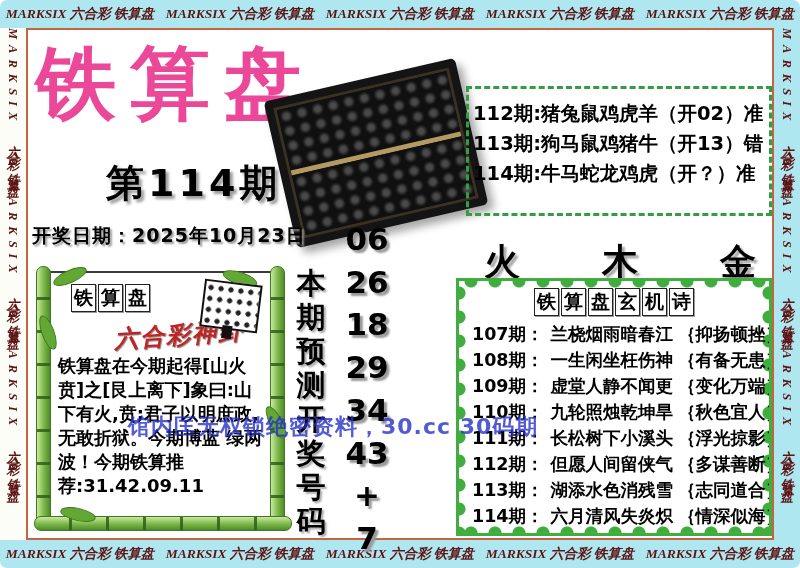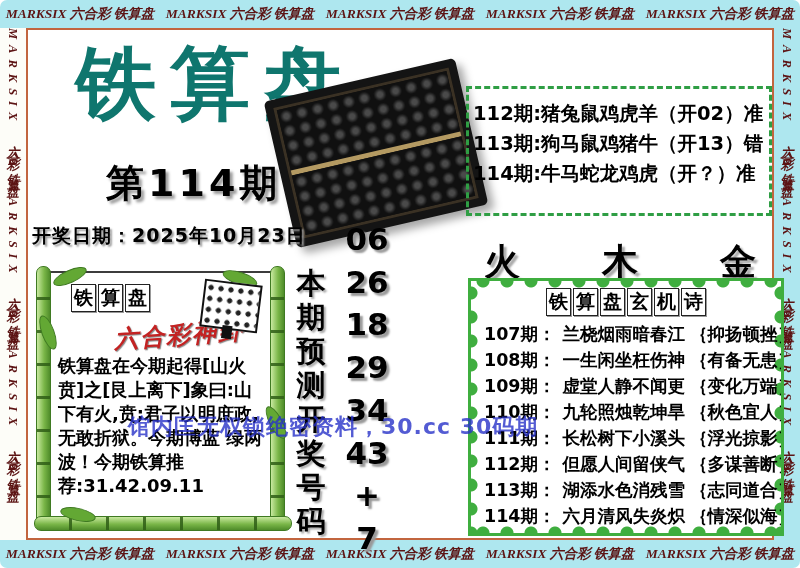--- a/index.html
+++ b/index.html
@@ -19,21 +19,21 @@
   .side-left{left:0;background:#fdfdf8;}
   .side-right{left:774px;background:#aee7ef;}
   .vtext{writing-mode:vertical-rl;text-orientation:mixed;height:512px;
          letter-spacing:6px;line-height:26px;margin:0 auto;}
 
   
   .main{position:absolute;left:26px;top:28px;width:748px;height:512px;
         background:#fff;border:2px solid #c2653f;box-sizing:border-box;}
 
   .title{position:absolute;left:8px;top:14px;font-size:80px;font-weight:900;
-         letter-spacing:14px;line-height:1;color:#0f766e;margin-left:40px;}
+         letter-spacing:14px;line-height:1;color:#ec4899;}
   .issue{position:absolute;left:78px;top:128px;font-size:38px;font-weight:900;
          letter-spacing:4px;text-shadow:3px 3px 3px #9a9a9a;}
 
   
   .abacus{position:absolute;left:250px;top:48px;width:196px;height:150px;
           transform:rotate(-13deg);background:#141414;border-radius:5px;
           box-shadow:5px 7px 9px rgba(0,0,0,.35);padding:8px;box-sizing:border-box;}
   .abacus-frame{width:100%;height:100%;border:3px solid #3a3124;box-sizing:border-box;
           display:flex;flex-direction:column;background:#101010;}
   .band{flex:1;background-color:#101010;
@@ -50,21 +50,21 @@
   .sx-box{position:absolute;left:438px;top:56px;width:306px;height:130px;
           border:3px dashed #2f9e44;box-sizing:border-box;padding:10px 14px 0 4px;overflow:hidden;}
   .sx-row{font-size:19.5px;font-weight:900;line-height:30px;white-space:nowrap;}
 
   .tr-title{position:absolute;left:438px;top:190px;width:306px;text-align:center;
             font-size:22px;font-weight:900;letter-spacing:4px;text-shadow:2px 2px 1px #999;}
   .elements{position:absolute;left:444px;top:208px;width:296px;box-sizing:border-box;
             display:flex;justify-content:space-between;padding:0 12px;
             font-size:36px;font-weight:700;text-shadow:3px 3px 2px #aaa;}
 
-  .poem-box{position:absolute;left:440px;top:248px;width:316px;height:258px;
+  .poem-box{position:absolute;left:428px;top:248px;width:316px;height:258px;
             border:3px solid #3fae3f;box-sizing:border-box;background-color:#fff;overflow:hidden;
             background-image:
               radial-gradient(circle at 0 50%,#3fae3f 6px,transparent 7px),
               radial-gradient(circle at 100% 50%,#3fae3f 6px,transparent 7px),
               radial-gradient(circle at 50% 0,#3fae3f 6px,transparent 7px),
               radial-gradient(circle at 50% 100%,#3fae3f 6px,transparent 7px);
             background-size:10px 24px,10px 24px,24px 10px,24px 10px;
             background-position:left top,right top,left top,left bottom;
             background-repeat:repeat-y,repeat-y,repeat-x,repeat-x;}
   .poem-title{margin-top:7px;text-align:center;}

